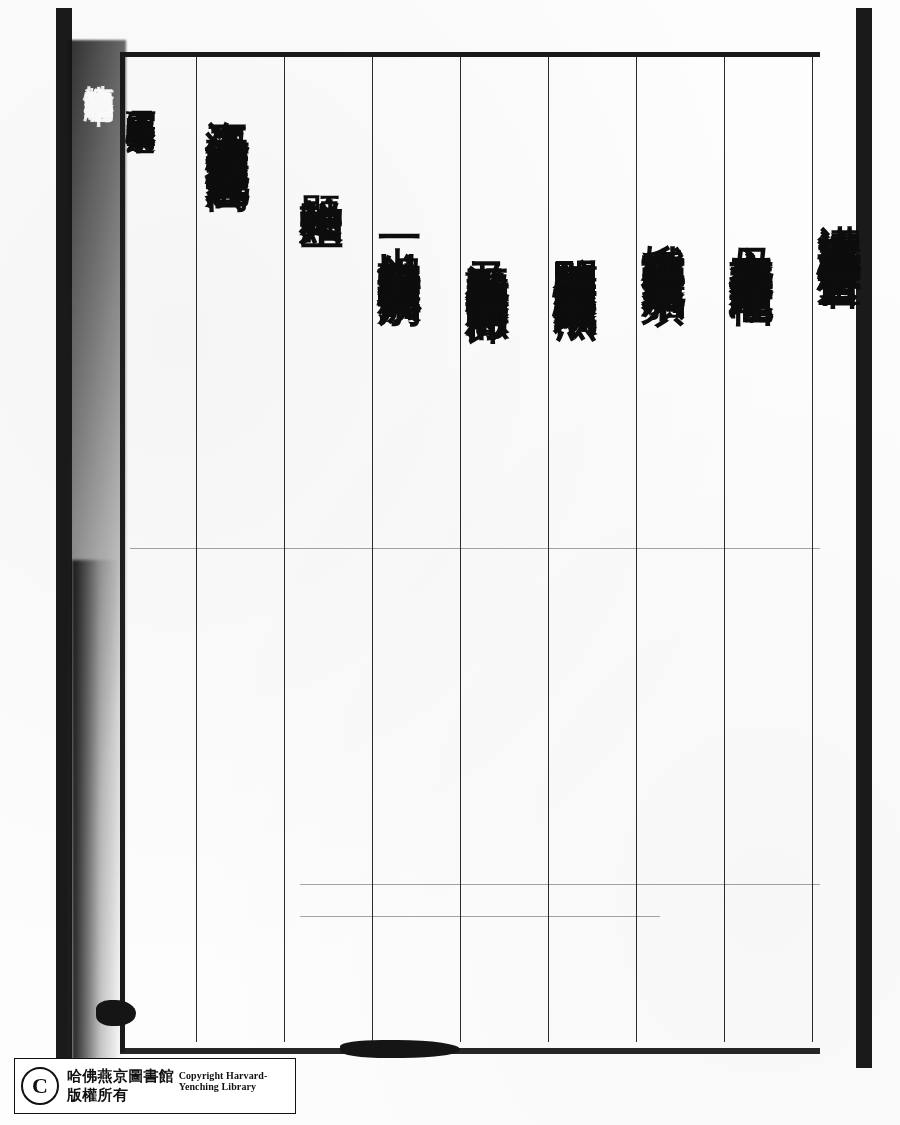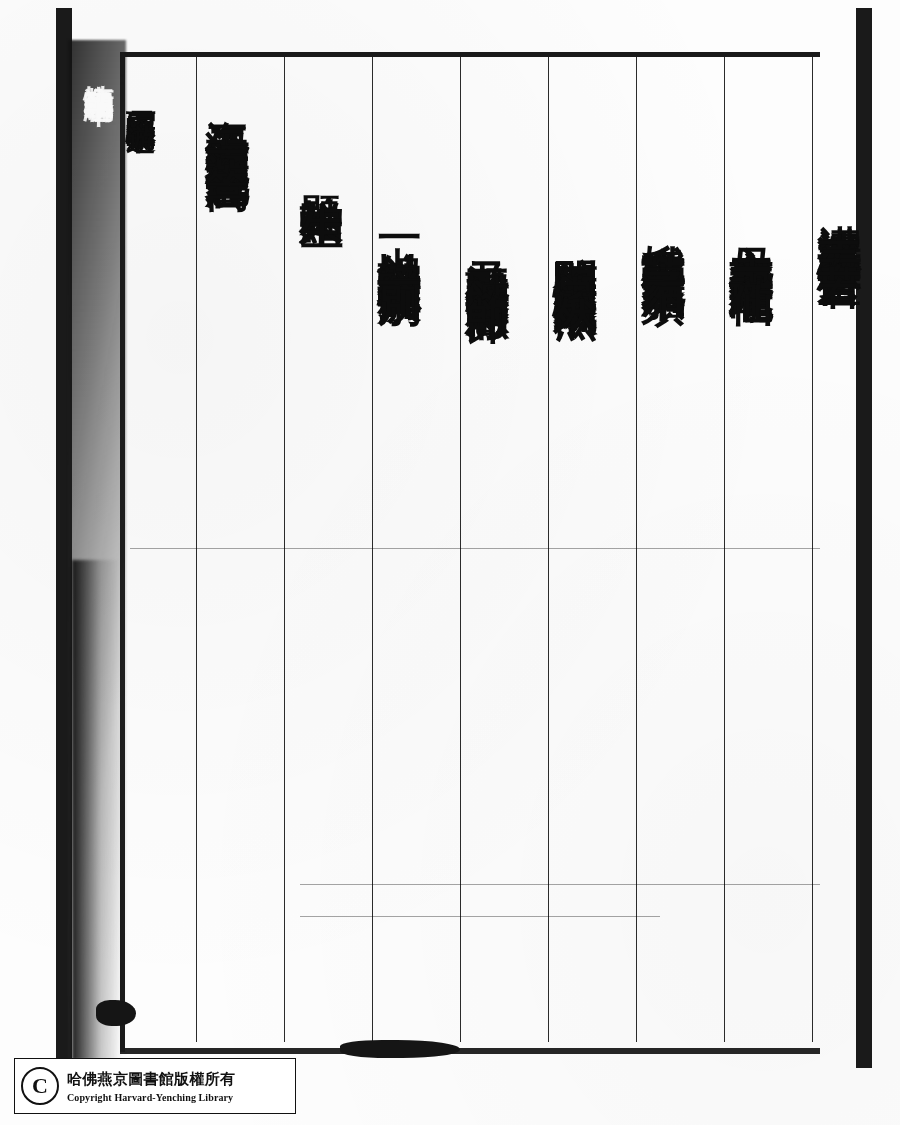--- a/index.html
+++ b/index.html
@@ -139,21 +139,21 @@
   }
   .stamp-c {
     width: 34px; height: 34px;
     border: 2px solid #111;
     border-radius: 50%;
     display: flex; align-items: center; justify-content: center;
     font-family: "Liberation Serif", serif;
     font-size: 22px; font-weight: 700; color: #111;
     flex: 0 0 auto;
   }
-  .stamp-lines { display: flex; flex-direction: column; justify-content: center; }
+  .stamp-lines { display: flex; flex-direction: row; justify-content: center; }
   .stamp-cn {
     font-family: "DejaVu Sans", sans-serif;
     font-size: 15px;
     font-weight: 700;
     color: #111;
     letter-spacing: 0.02em;
   }
   .stamp-en {
     font-family: "Liberation Serif", serif;
     font-size: 10px;

